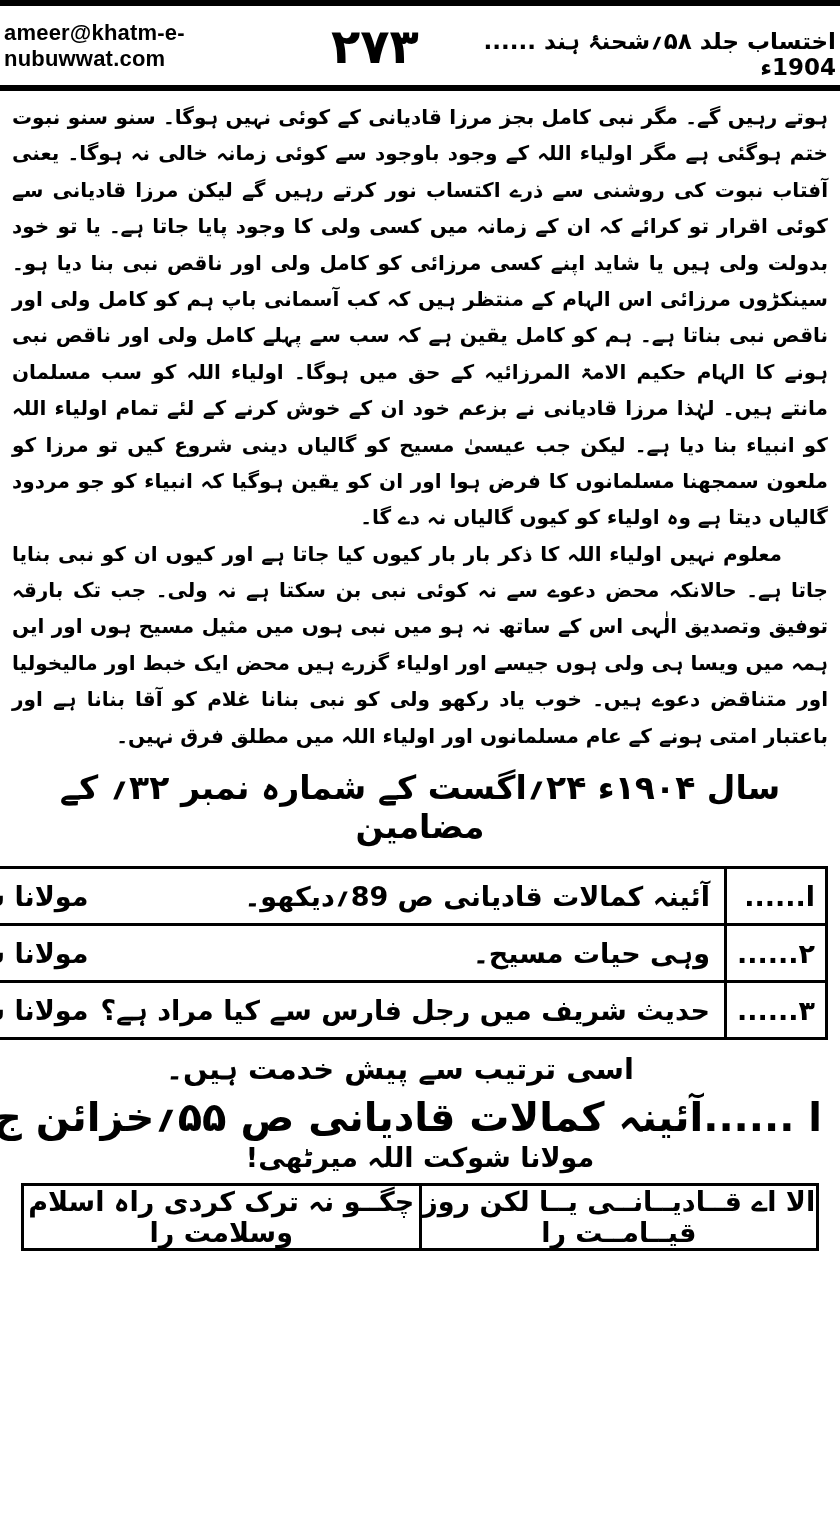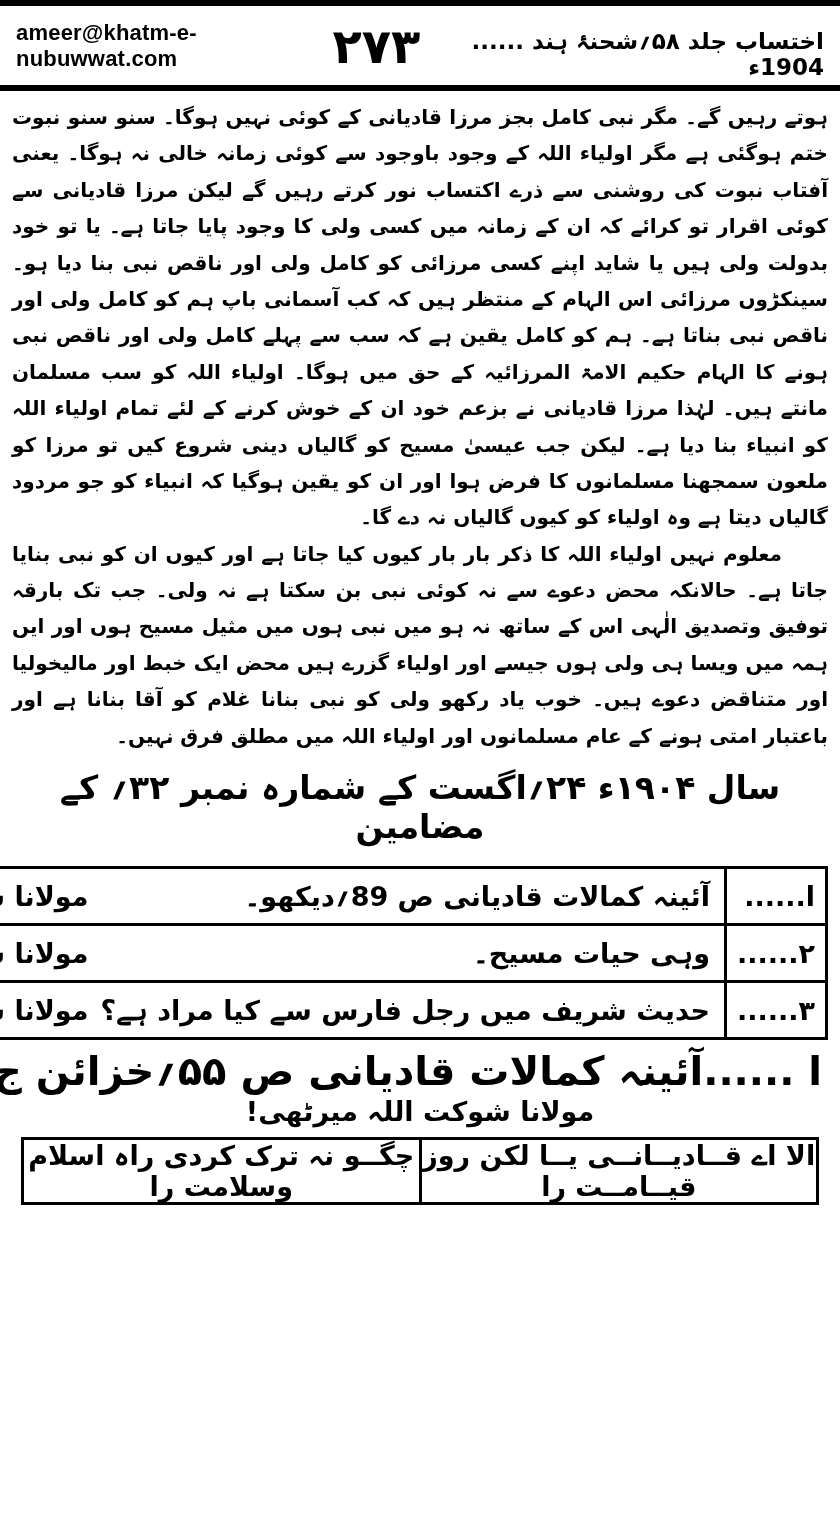--- a/index.html
+++ b/index.html
@@ -17,21 +17,21 @@
   }
 
   
   .header {
     direction: ltr;
     display: flex;
     justify-content: space-between;
     align-items: center;
     border-top: 6px solid #000;
     border-bottom: 6px solid #000;
-    padding: 5px 16px;
+    padding: 5px 4px;
     min-height: 58px;
   }
   .header-email {
     font-family: "Liberation Sans", sans-serif;
     font-weight: 700;
     font-size: 22px;
     letter-spacing: 0.2px;
   }
   .header-page-num {
     font-size: 48px;
@@ -177,20 +177,21 @@
           <td>
             <div class="content-flex">
               <span class="article-title">حدیث شریف میں رجل فارس سے کیا مراد ہے؟</span>
               <span class="article-author">مولانا شوکت اللہ میرٹھی!</span>
             </div>
           </td>
         </tr>
       </tbody>
     </table>
 
+    <p class="intro-line">اسی ترتیب سے پیش خدمت ہیں۔</p>
 
     <h2 class="feature-heading">ا ......آئینہ کمالات قادیانی ص ۵۵؍خزائن ج ۵ ص ۵۵ دیکھو</h2>
     <p class="feature-author">مولانا شوکت اللہ میرٹھی!</p>
 
     <table class="verse">
       <tbody>
         <tr>
           <td>الا اے قــادیــانــی یــا لکن روز قیــامــت را</td>
           <td>چگــو نہ ترک کردی راہ اسلام وسلامت را</td>
         </tr>

